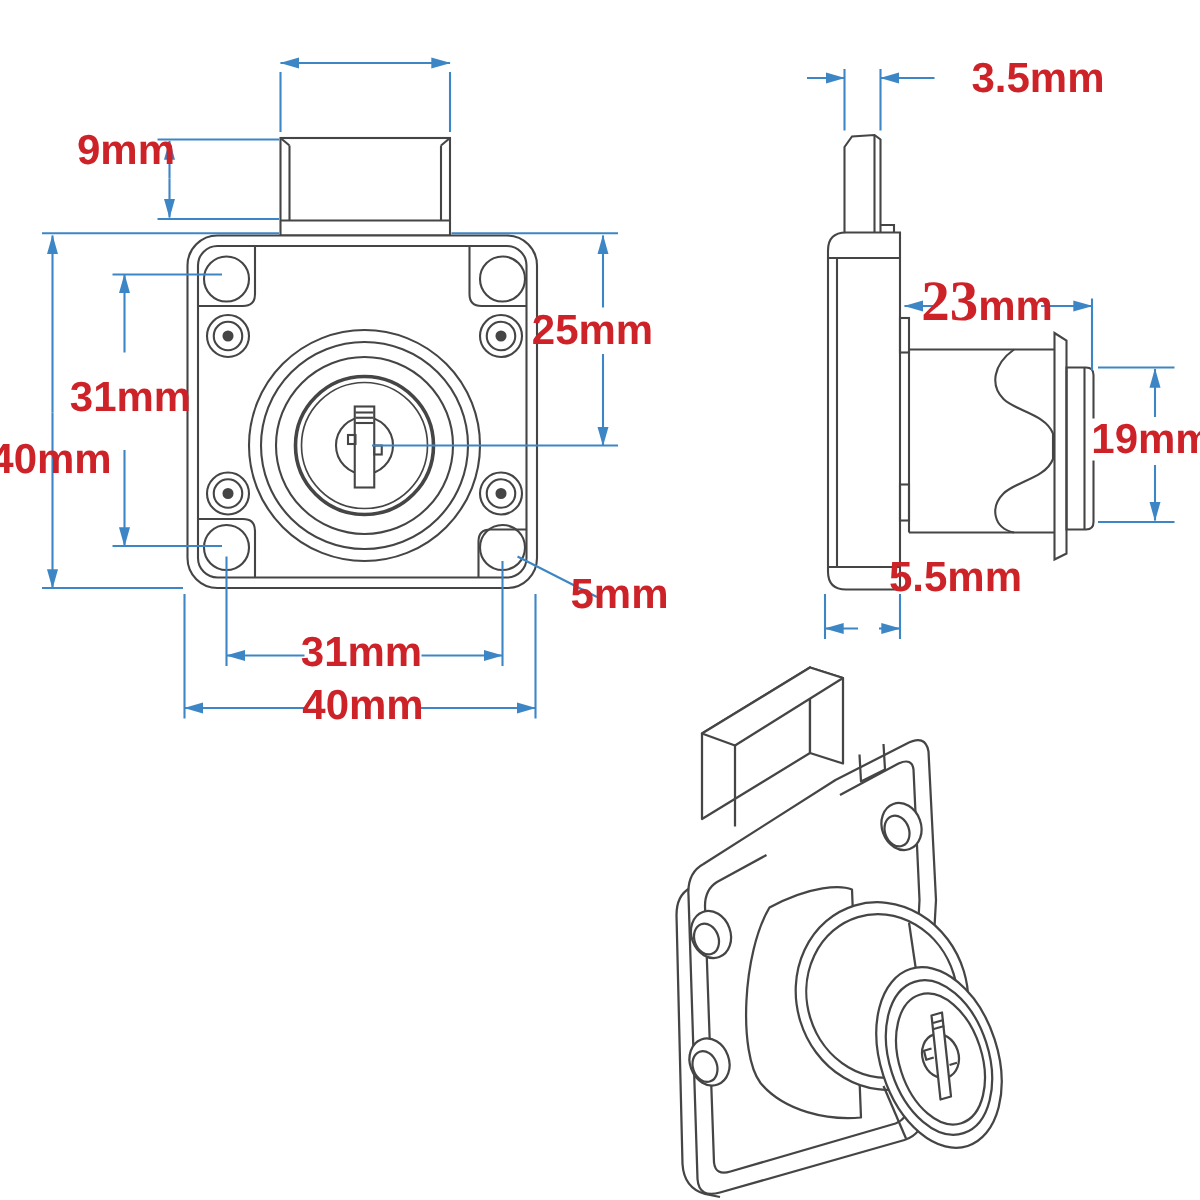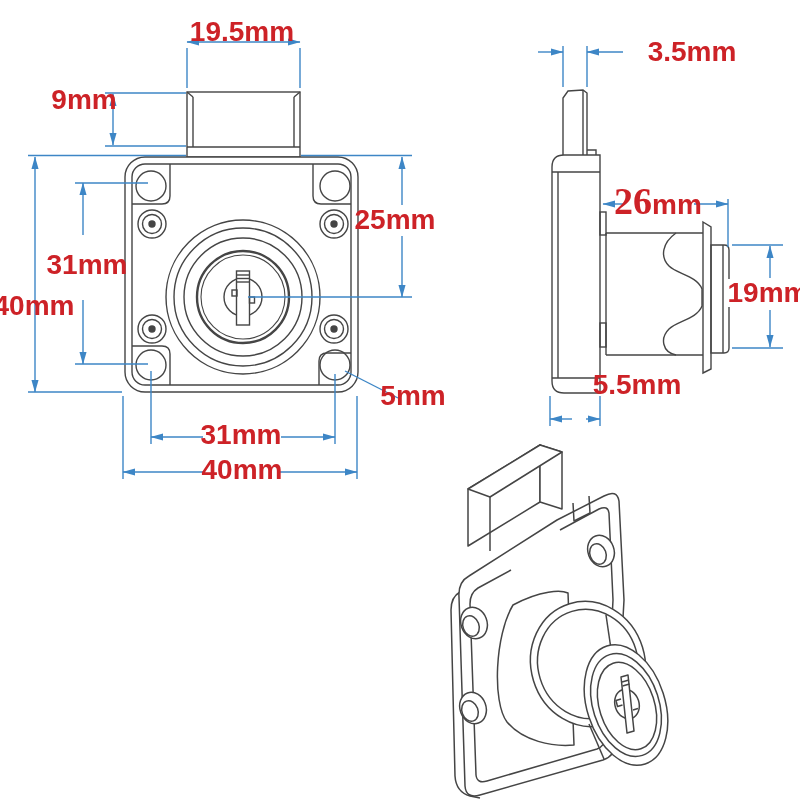--- a/index.html
+++ b/index.html
@@ -215,26 +215,25 @@
     <line x1="770" y1="278" x2="770" y2="246" marker-end="url(#arr)"></line>
     <line x1="770" y1="310" x2="770" y2="347" marker-end="url(#arr)"></line>
 
     <line x1="550" y1="396" x2="550" y2="426"></line>
     <line x1="600" y1="396" x2="600" y2="426"></line>
     <line x1="572" y1="419" x2="550" y2="419" marker-end="url(#arr)"></line>
     <line x1="586" y1="419" x2="600" y2="419" marker-end="url(#arr)"></line>
   </g>
 </svg>
 
-  <div class="dim-label" style="left:242px;top:32px">19.5mm</div>
   <div class="dim-label" style="left:84px;top:100px">9mm</div>
   <div class="dim-label" style="left:395px;top:220px">25mm</div>
   <div class="dim-label" style="left:87px;top:265px">31mm</div>
   <div class="dim-label" style="left:34px;top:306px">40mm</div>
   <div class="dim-label" style="left:413px;top:396px">5mm</div>
   <div class="dim-label" style="left:241px;top:435px">31mm</div>
   <div class="dim-label" style="left:242px;top:470px">40mm</div>
   <div class="dim-label" style="left:692px;top:52px">3.5mm</div>
-  <div class="dim-label" style="left:658px;top:201px"><span class="serif">26</span><span>mm</span></div>
+  <div class="dim-label" style="left:658px;top:201px"><span class="serif">23</span><span>mm</span></div>
   <div class="dim-label lbl-19mm" style="left:768px;top:293px">19mm</div>
   <div class="dim-label" style="left:637px;top:385px">5.5mm</div>
 
 </div>
 
 </body></html>

